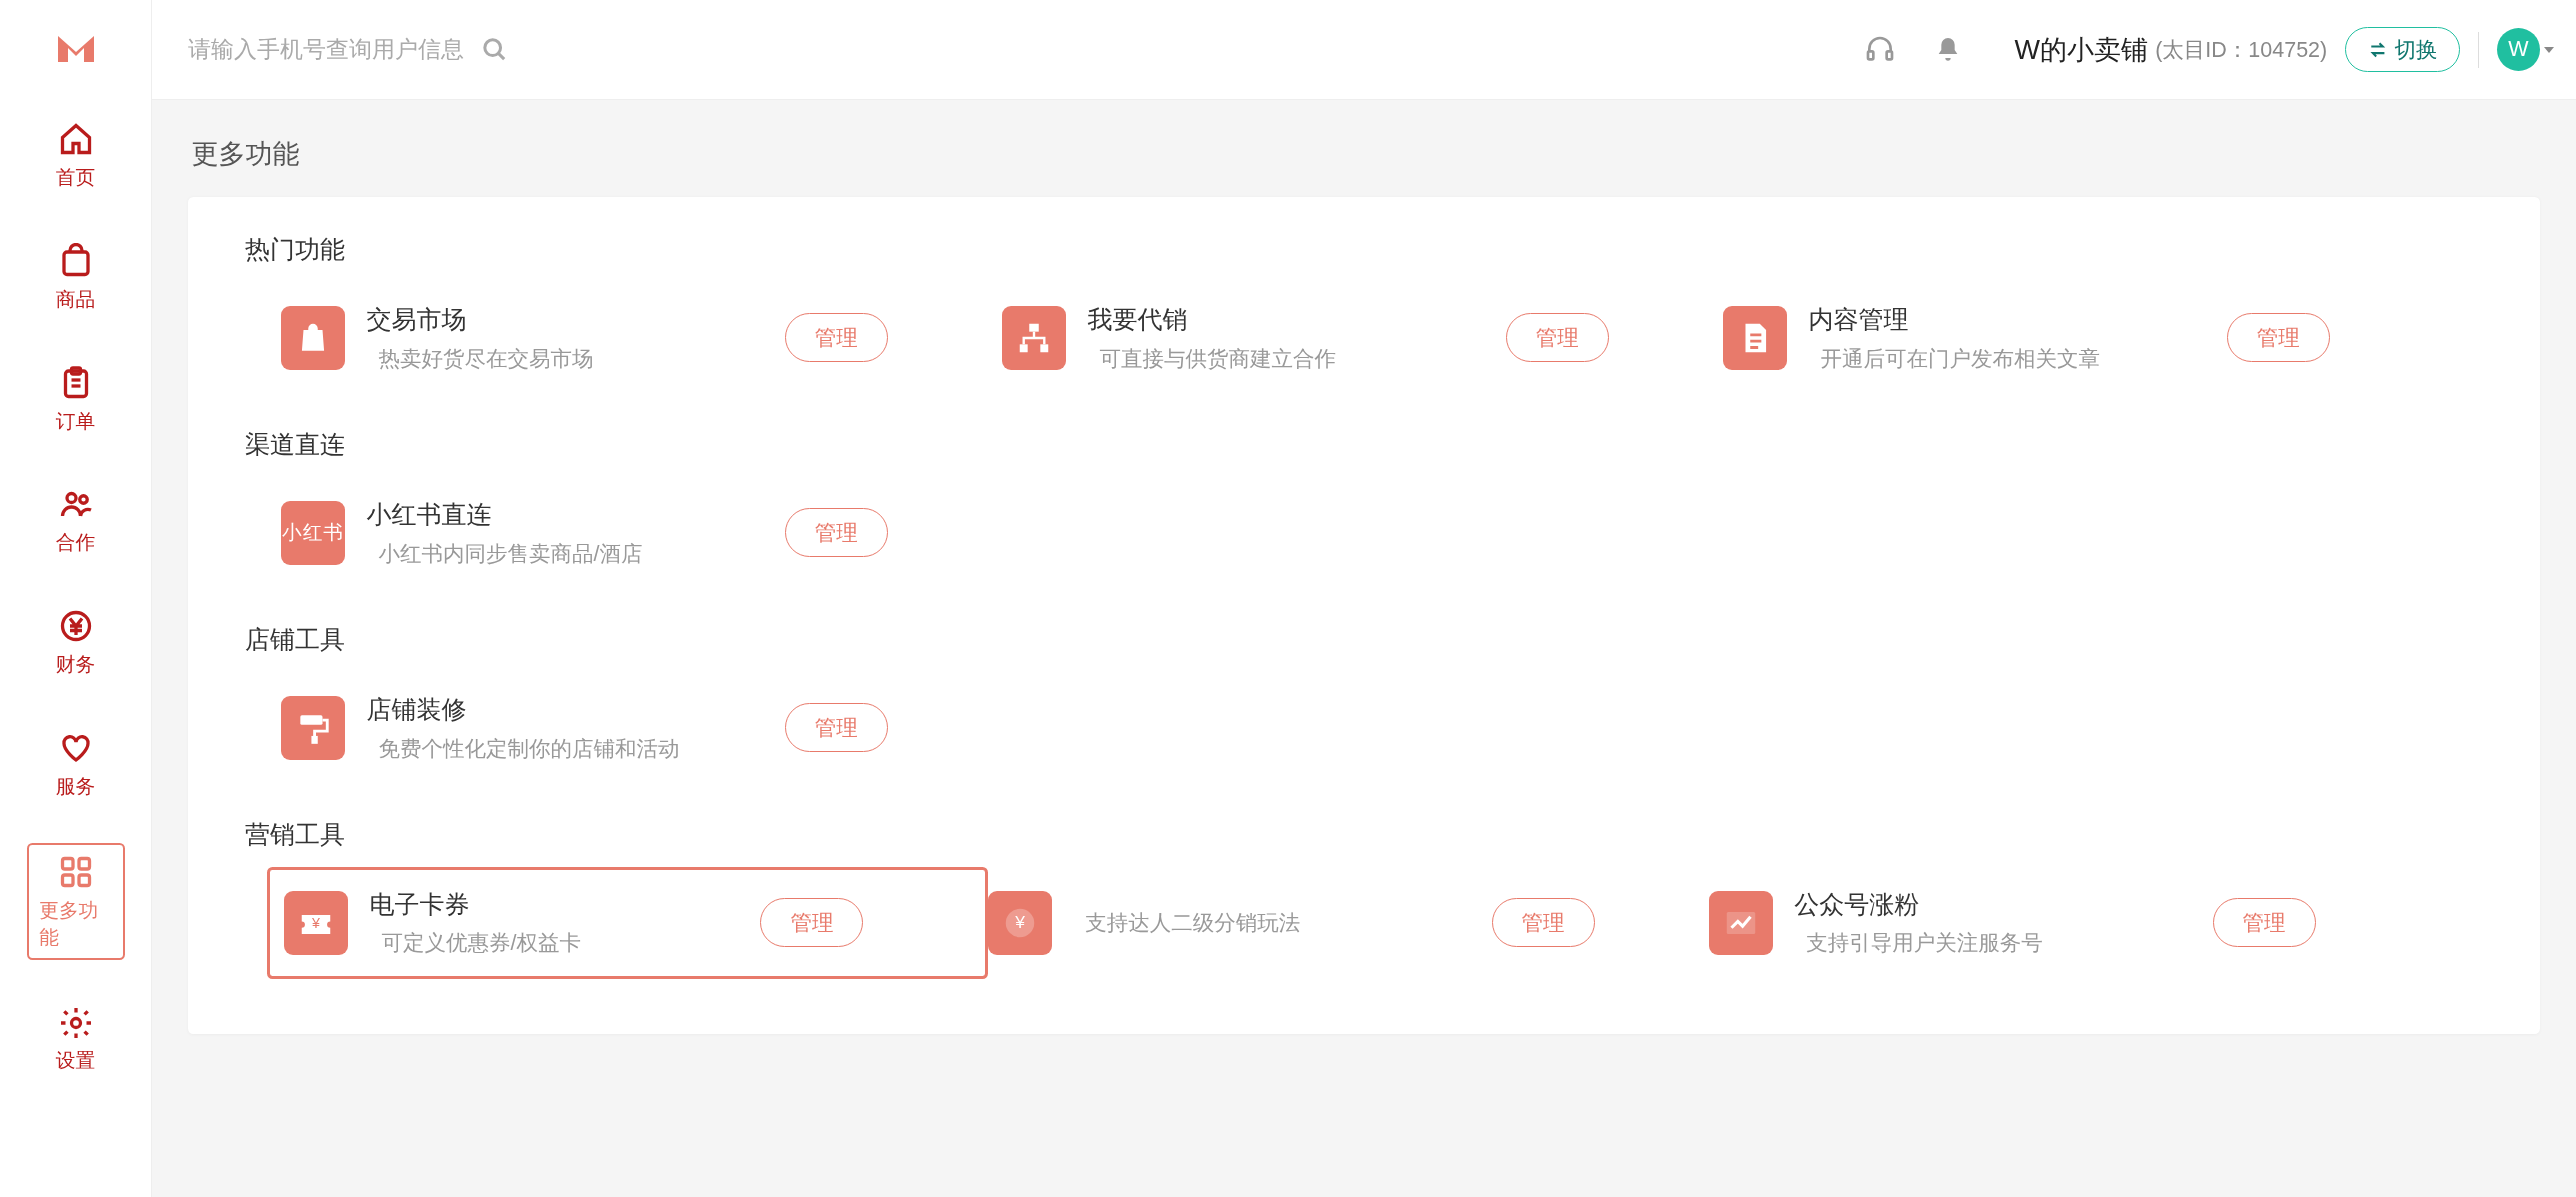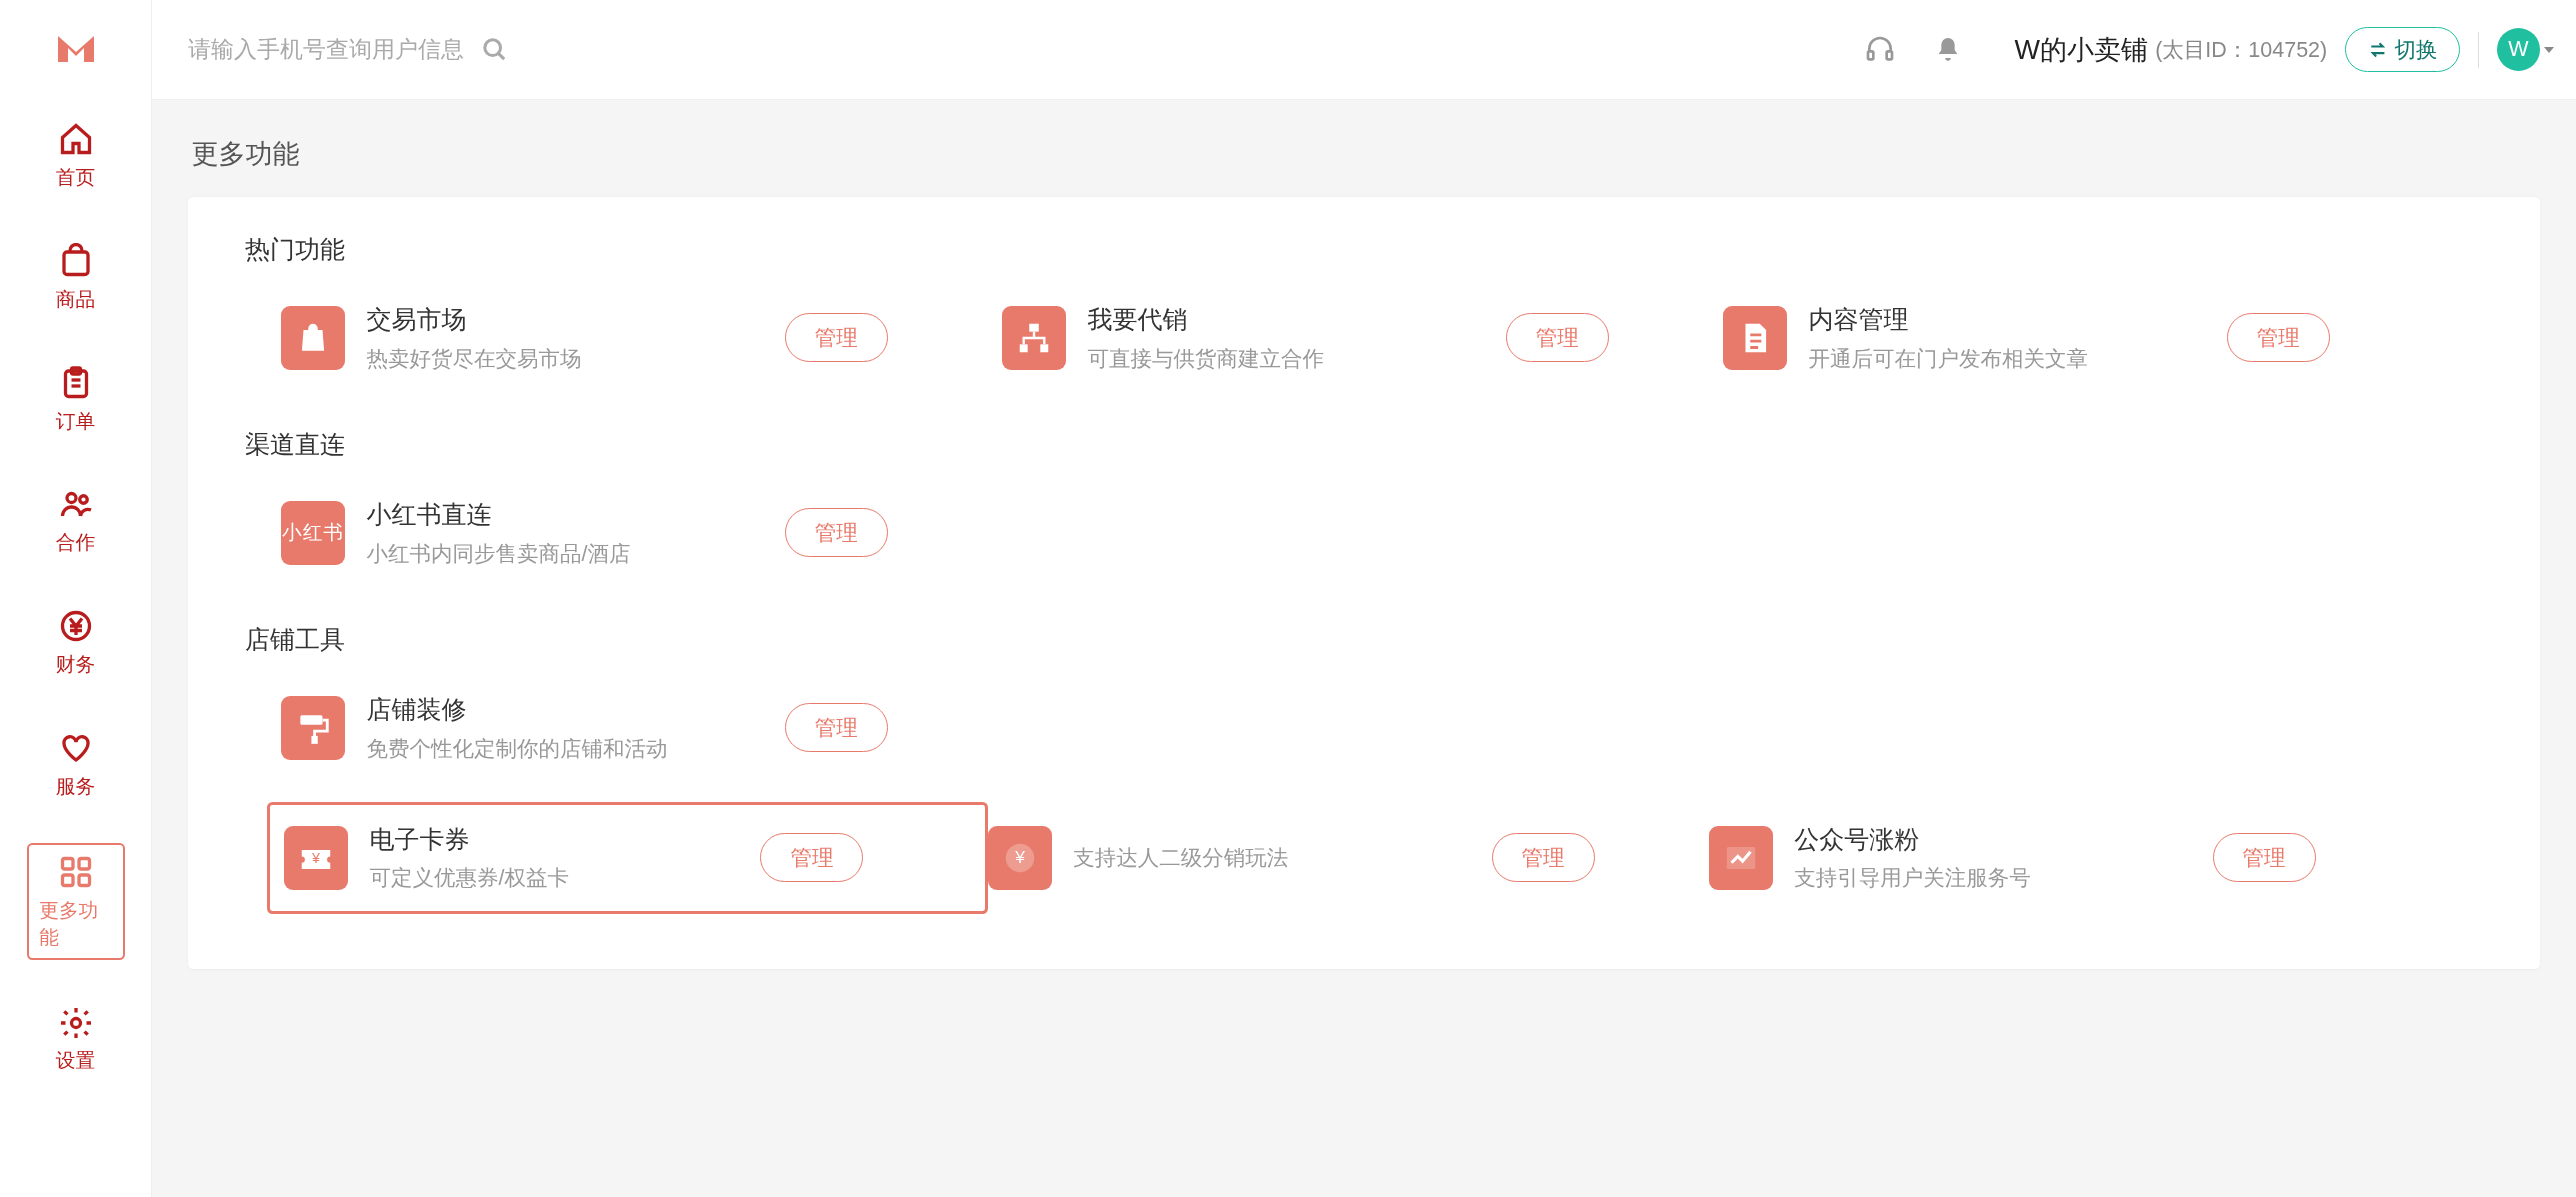--- a/index.html
+++ b/index.html
@@ -46,21 +46,21 @@
 .section { margin-bottom: 50px; }
 .section-title { font-size: 25px; color: #333; margin-bottom: 32px; }
 .cards { display: flex; flex-wrap: wrap; gap: 0; padding-left: 36px; }
 .card { width: 721px; display: flex; align-items: center; padding: 5.4px 7.2px 5.4px 0; position: relative; }
 .card.highlighted { border: 3.6px solid #e87a6b; border-radius: 5.4px; padding: 16px 14.3px; margin: -16px 0 -16px -14.3px; }
 .card-icon { width: 64px; height: 64px; border-radius: 9px; background: #e87a6b; display: flex; align-items: center; justify-content: center; margin-right: 21.5px; flex-shrink: 0; }
 .card-icon svg { width: 38px; height: 38px; fill: #fff; }
 .card-icon.xhs { font-size: 19.7px; color: #fff; font-weight: normal; letter-spacing: 0.9px; }
 .card-body { flex: 1; }
 .card-title { font-size: 25px; color: #333; margin-bottom: 7.2px; }
-.card-desc { font-size: 21.5px; color: #999; }
+.card-desc { font-size: 21.5px; color: #999; margin-left: 12px; }
 .card-action { border: 1.8px solid #e87a6b; color: #e87a6b; background: #fff; border-radius: 27px; padding: 9px 29px; font-size: 21.5px; cursor: pointer; margin-right: 107px; }
 </style>
 </head>
 <body>
 
 <div class="app page-zoom">
 
   <div class="sidebar">
     <div class="logo">
       <svg viewBox="0 0 48 48">
@@ -270,20 +270,21 @@
               <div class="card-body">
                 <div class="card-title">店铺装修</div>
                 <div class="card-desc">免费个性化定制你的店铺和活动</div>
               </div>
               <button class="card-action">管理</button>
             </div>
           </div>
         </div>
 
         <div class="section">
+          <div class="section-title">营销工具</div>
           <div class="cards">
             <div class="card highlighted">
               <div class="card-icon">
                   <svg viewBox="0 0 24 24">
                     <path d="M3 7 h18 v4 a2 2 0 0 0 0 4 v4 H3 v-4 a2 2 0 0 0 0 -4 Z"></path>
                     <text x="12" y="15" text-anchor="middle" font-size="9" fill="#e87a6b">¥</text>
                   </svg>
                 </div>
               <div class="card-body">
                 <div class="card-title">电子卡券</div>

